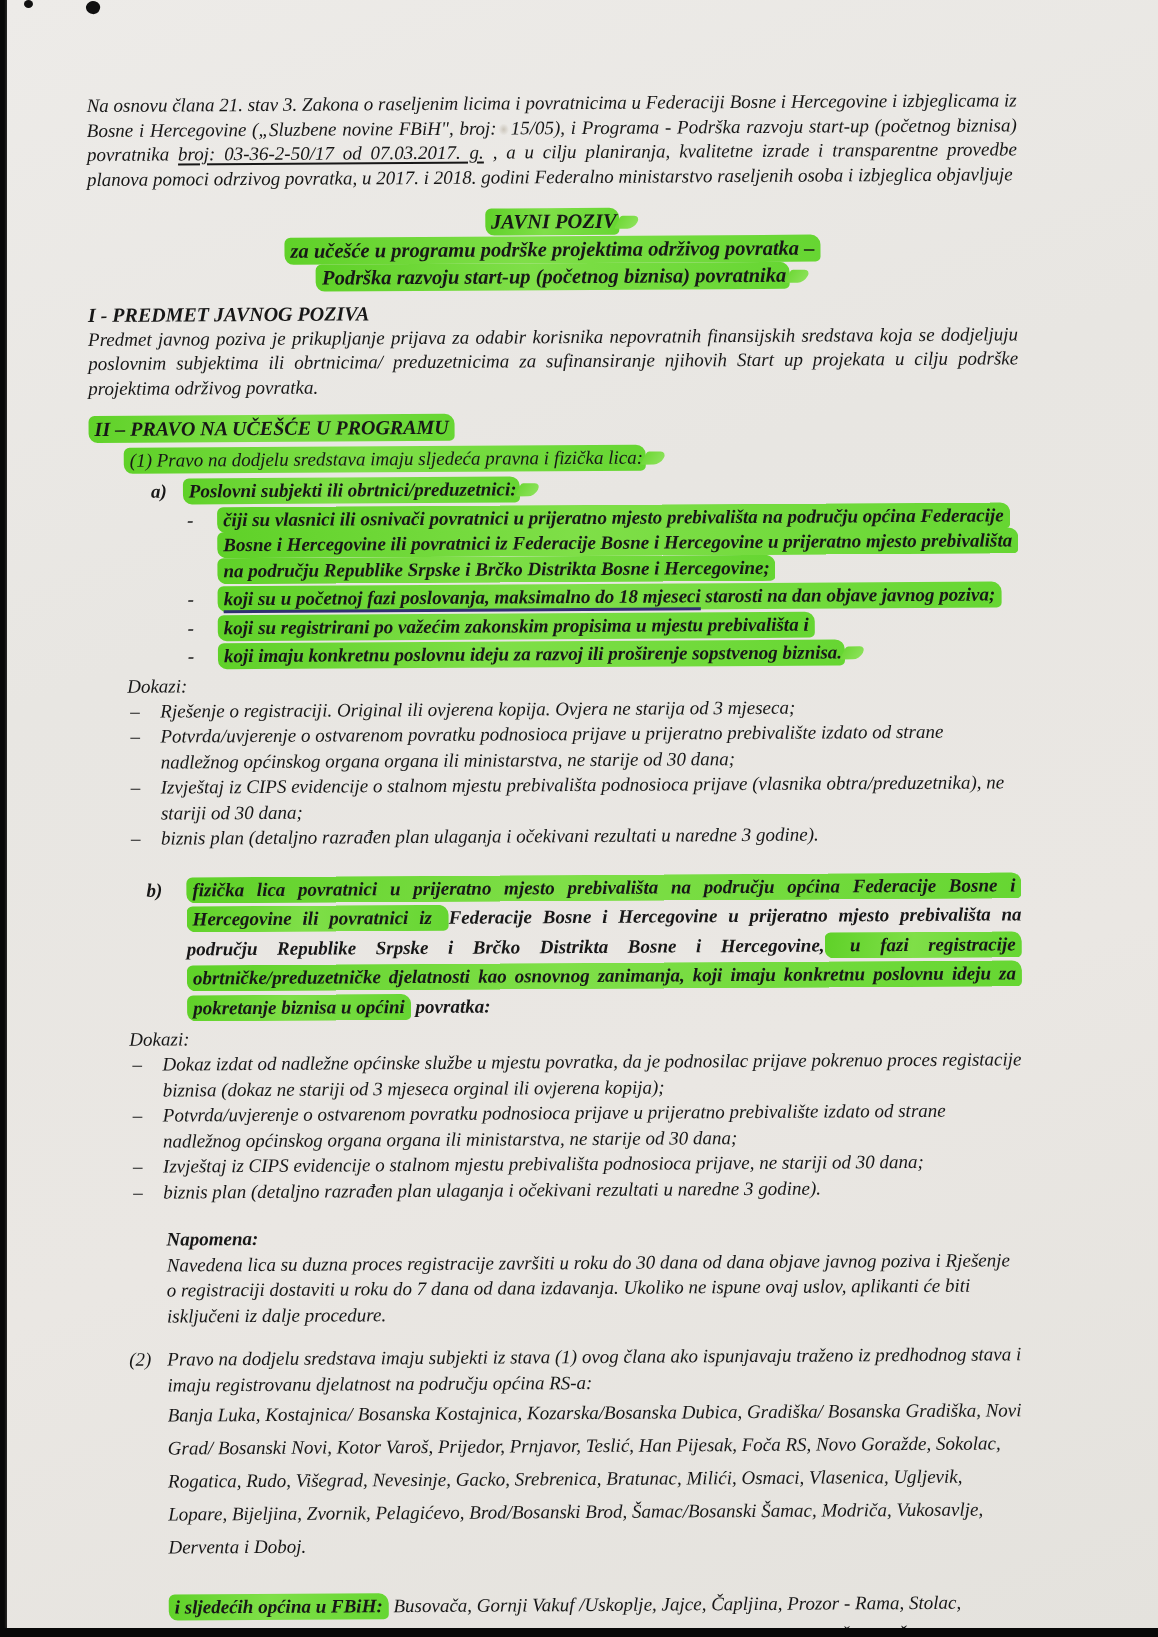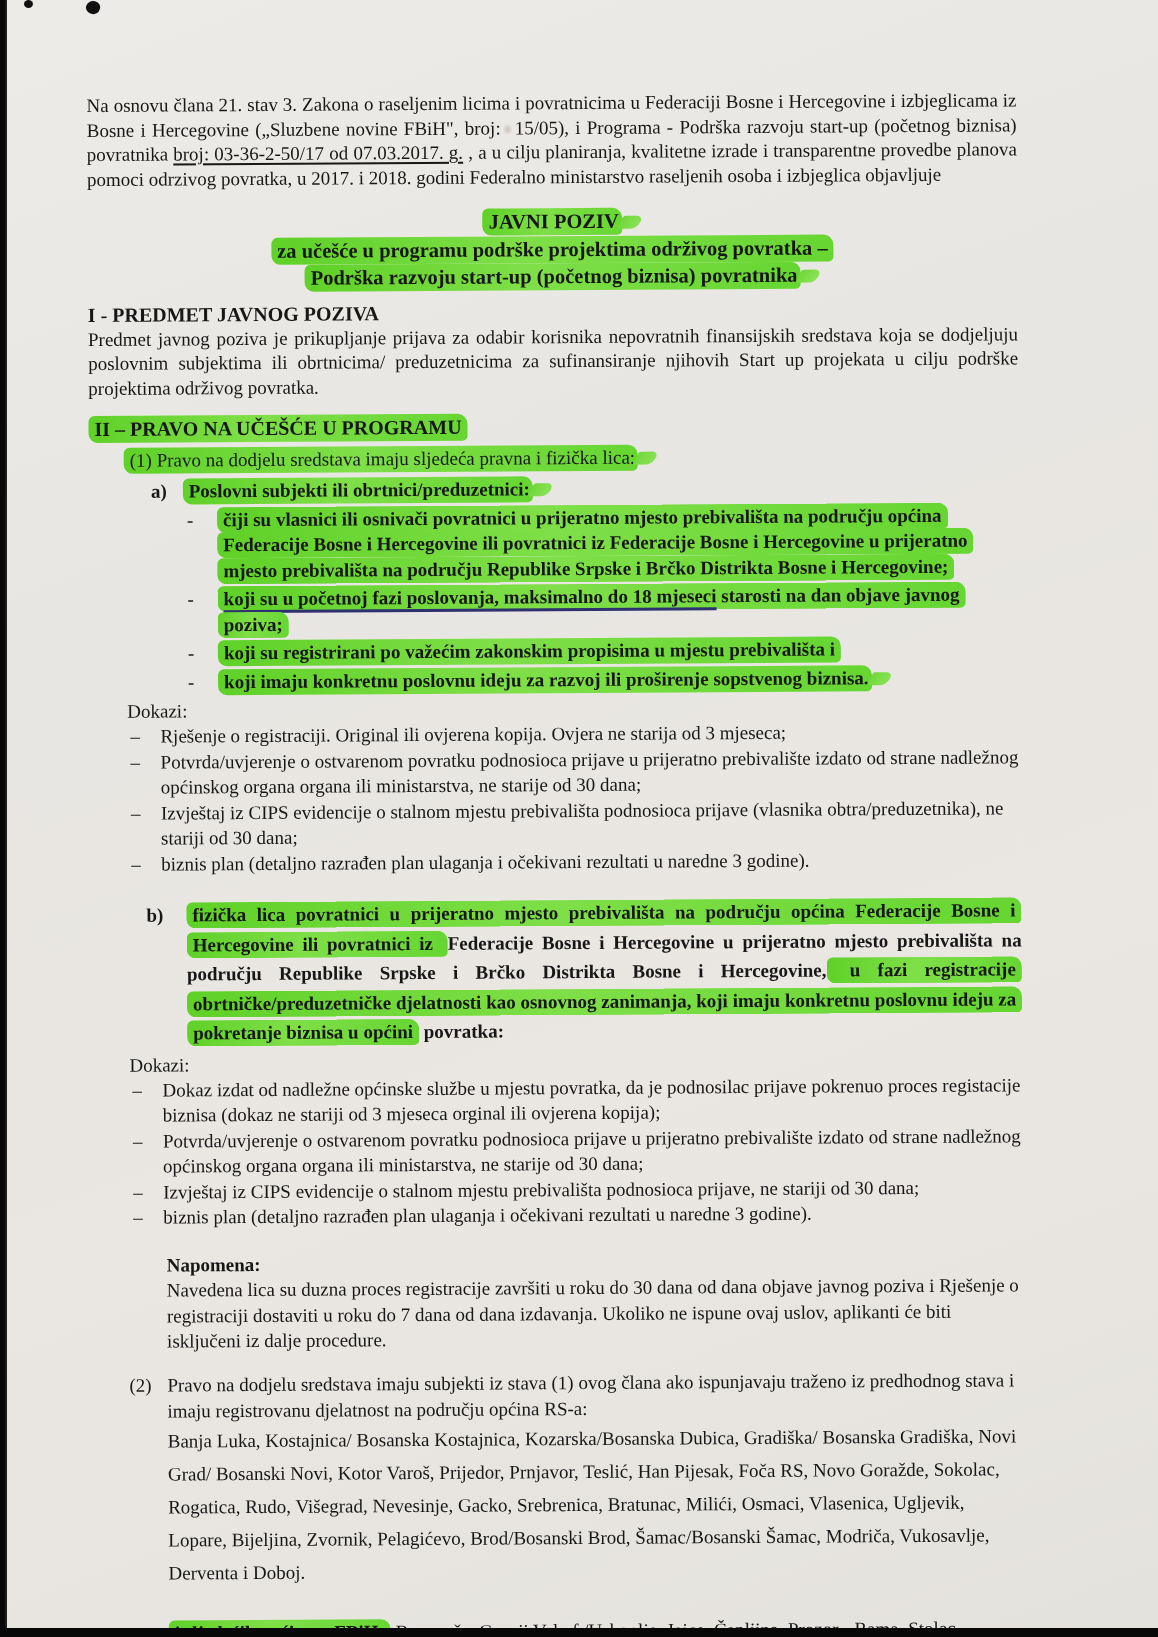--- a/index.html
+++ b/index.html
@@ -5,20 +5,21 @@
   html,body{margin:0;padding:0;}
   body{
     width:1158px;height:1637px;position:relative;overflow:hidden;
     background:#0b0b0b;
     font-family:"Liberation Serif","DejaVu Serif",serif;
     color:#171717;
   }
   .page{
     position:absolute;left:7px;top:0;right:0;height:1628px;
     background:linear-gradient(160deg,#edebe8 0%,#e8e6e2 35%,#eae7e3 65%,#e4e2dd 100%);
+    font-style:italic;
   }
   .content{
     position:absolute;left:0;top:0;right:0;
     padding:72px 138px 0 83px;
     transform:rotate(-0.35deg);
     transform-origin:50% 40%;
     font-size:19px;line-height:24.6px;
   }
   .justify{text-align:justify;}
   .bold{font-weight:bold;}

